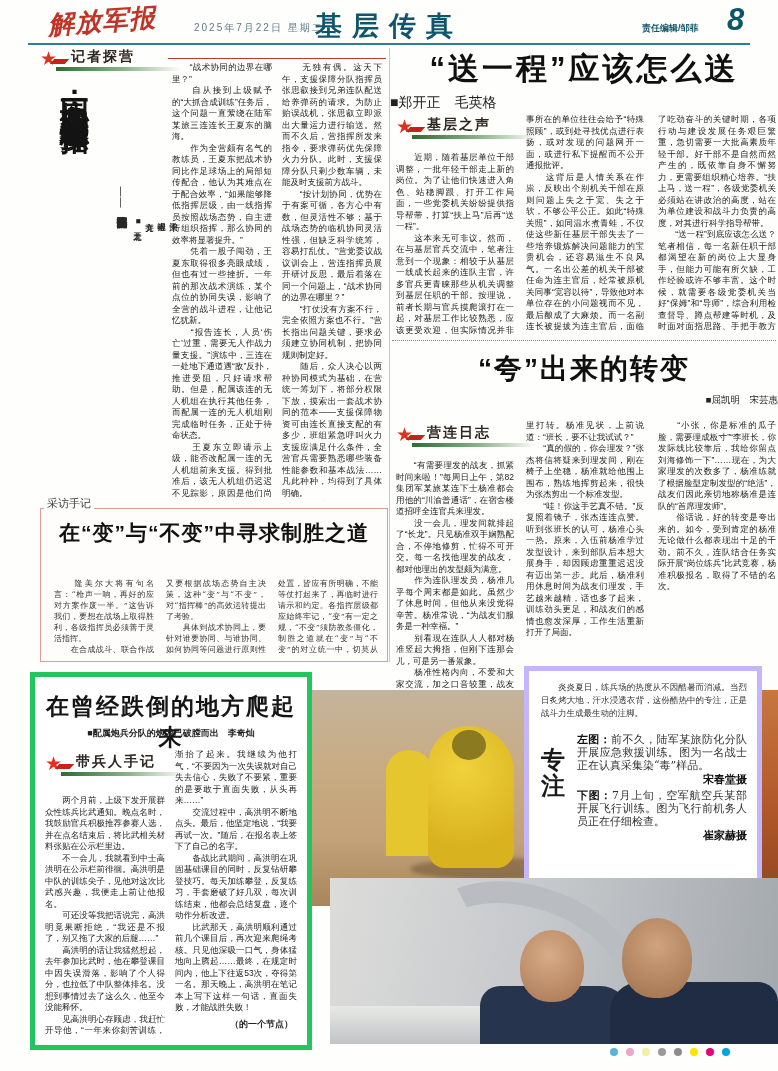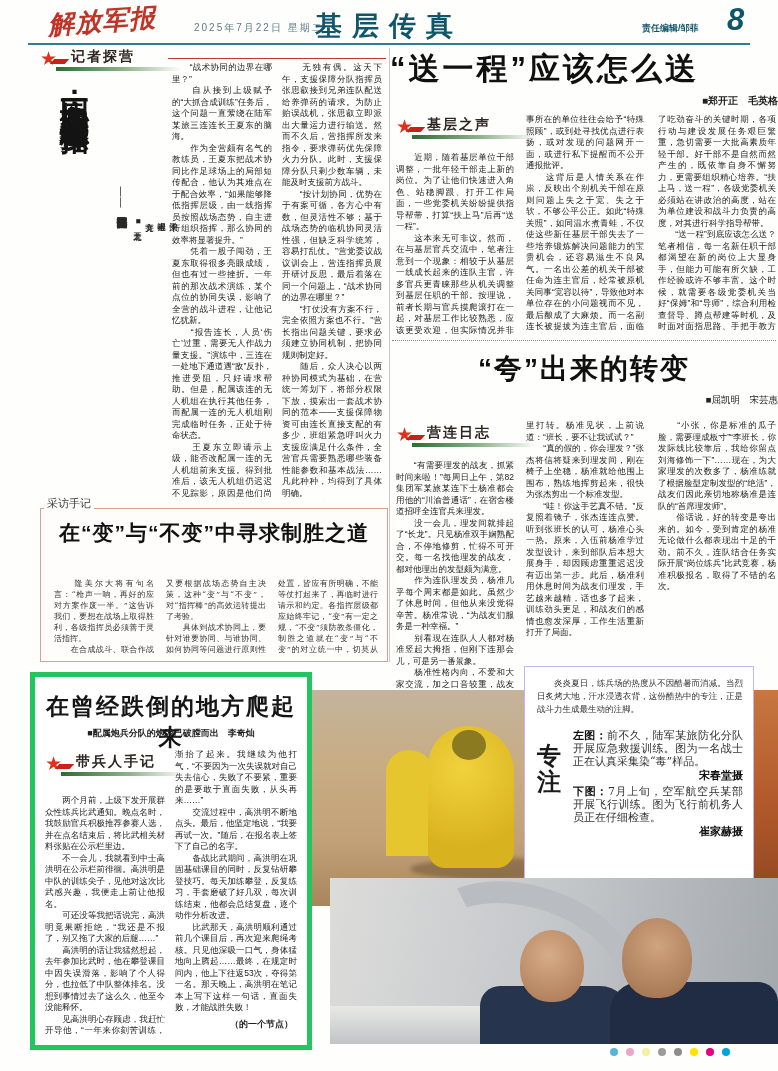--- a/index.html
+++ b/index.html
@@ -41,28 +41,28 @@
   .notes-headline{left:40px;top:519px;width:348px;text-align:center;font-size:21px;font-weight:900;
                   color:#111;letter-spacing:1px;}
   .notes-byline{left:40px;top:552px;width:348px;text-align:center;font-size:9px;color:#222;}
   
   .red-box{left:30px;top:672px;width:272px;height:368px;border:5px solid #22c55e;background:#fff;z-index:5;}
   .rb-headline{left:0;top:14px;width:272px;text-align:center;font-size:23px;font-weight:900;
                color:#151515;letter-spacing:2px;}
   .rb-byline{left:0;top:50px;width:272px;text-align:center;font-size:9px;font-weight:bold;color:#222;}
   .rb-credit{right:14px;top:341px;font-size:9px;font-weight:bold;color:#222;}
   
-  .rt-headline{left:390px;top:48px;width:388px;font-size:31px;font-weight:900;
+  .rt-headline{left:390px;top:48px;width:388px;text-align:center;font-size:31px;font-weight:900;
                color:#101010;letter-spacing:3px;}
-  .rt-byline{left:390px;top:94px;width:388px;text-align:right;font-size:10px;color:#222;font-weight:bold;}
+  .rt-byline{left:390px;top:94px;width:388px;text-align:left;font-size:14px;color:#222;}
   .rm-headline{left:390px;top:350px;width:388px;text-align:center;font-size:28px;font-weight:900;
                color:#101010;letter-spacing:2px;}
   .rm-byline{left:390px;top:394px;width:388px;text-align:right;font-size:9.5px;color:#222;}
   
-  .focus-box{left:524px;top:666px;width:228px;height:214px;background:#fff;border:1px solid #c4b5fd;z-index:3;}
+  .focus-box{left:524px;top:666px;width:228px;height:214px;background:#fff;border:5px solid #c4b5fd;z-index:3;}
   .fb-intro{position:absolute;left:12px;right:10px;top:10px;font-size:8.5px;line-height:13px;
             text-align:justify;text-indent:2em;font-family:"DejaVu Serif",serif;color:#333;}
   .fb-title{position:absolute;left:8px;top:56px;writing-mode:vertical-rl;font-size:24px;font-weight:900;
             color:#1a1a1a;letter-spacing:26px;}
   .fb-caps{position:absolute;left:48px;right:10px;top:62px;font-size:11px;line-height:13px;
            text-align:justify;color:#333;font-family:"DejaVu Serif",serif;}
   .cap-label{font-weight:bold;color:#111;}
   .fb-credit{text-align:right;font-weight:bold;color:#111;margin:1px 0 3px 0;}
   
   .photo{overflow:hidden;}

